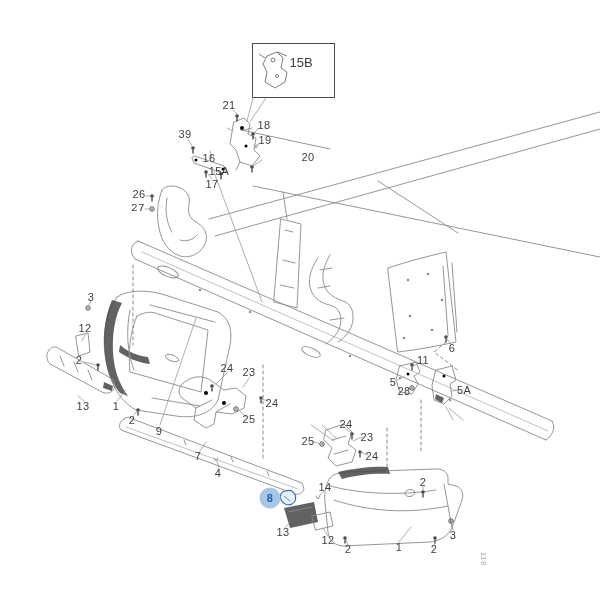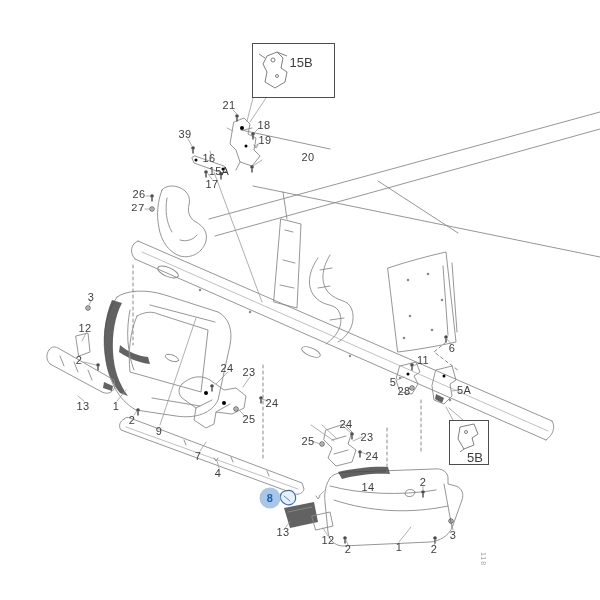--- a/index.html
+++ b/index.html
@@ -229,30 +229,20 @@
         <path d="M14 12 L24 8 L30 14 L28 24 L34 28 L32 38 L22 44 L12 38 L14 28 L10 20 Z"></path>
         <path d="M24 8 L34 12 M12 14 L6 10"></path>
         <circle cx="20" cy="16" r="2"></circle>
           <circle cx="24" cy="32" r="1.5"></circle>
       </g>
     </svg>
     <span class="lbl" style="left:48px;top:18px;">15B</span>
   </div>
 
 
-  <div class="detail-box" style="left:449px;top:420px;width:40px;height:45px;">
-    <svg width="40" height="32" viewBox="0 0 40 32">
-      <g fill="none" stroke="#6f6f6f" stroke-width="0.9" stroke-linejoin="round">
-        <path d="M10 6 L24 3 L28 13 L22 17 L24 24 L14 28 L8 18 Z"></path>
-        <circle cx="16" cy="11" r="1.5"></circle>
-        <path d="M14 28 L10 31"></path>
-      </g>
-    </svg>
-    <span class="lbl" style="left:25px;top:36px;">5B</span>
-  </div>
 
   <div class="footnote" style="left:480px;top:552px;">118</div>
 
 <div class="callout" style="left: 229px; top: 105px;">21</div>
     <div class="callout" style="left: 219px; top: 127px; margin-top: 44px;">15A</div>
     <div class="callout" style="left: 264px; top: 125px;">18</div>
     <div class="callout" style="left: 265px; top: 140px;">19</div>
     <div class="callout" style="left: 266px; top: 157px; margin-left: 42px;">20</div>
     <div class="callout" style="left: 185px; top: 134px;">39</div>
     <div class="callout" style="left: 209px; top: 147px; margin-top: 11px;">16</div>
@@ -270,21 +260,21 @@
     <div class="callout" style="left: 249px; top: 372px;">23</div>
     <div class="callout" style="left: 272px; top: 403px;">24</div>
     <div class="callout" style="left: 249px; top: 419px;">25</div>
     <div class="callout" style="left: 198px; top: 456px;">7</div>
     <div class="callout" style="left: 218px; top: 473px;">4</div>
     <div class="callout" style="left: 308px; top: 441px;">25</div>
     <div class="callout" style="left: 346px; top: 424px;">24</div>
     <div class="callout" style="left: 367px; top: 437px;">23</div>
     <div class="callout" style="left: 372px; top: 456px;">24</div>
     <div class="callout hl" style="left: 270px; top: 498px;">8</div>
-    <div class="callout" style="left: 325px; top: 487px; margin-left: 43px;">14</div>
+    <div class="callout" style="left: 325px; top: 487px;">14</div>
     <div class="callout" style="left: 283px; top: 532px;">13</div>
     <div class="callout" style="left: 328px; top: 540px;">12</div>
     <div class="callout" style="left: 348px; top: 549px;">2</div>
     <div class="callout" style="left: 399px; top: 547px;">1</div>
     <div class="callout" style="left: 434px; top: 549px;">2</div>
     <div class="callout" style="left: 453px; top: 535px;">3</div>
     <div class="callout" style="left: 423px; top: 482px;">2</div>
     <div class="callout" style="left: 452px; top: 348px;">6</div>
     <div class="callout" style="left: 423px; top: 360px;">11</div>
     <div class="callout" style="left: 393px; top: 382px;">5</div>

